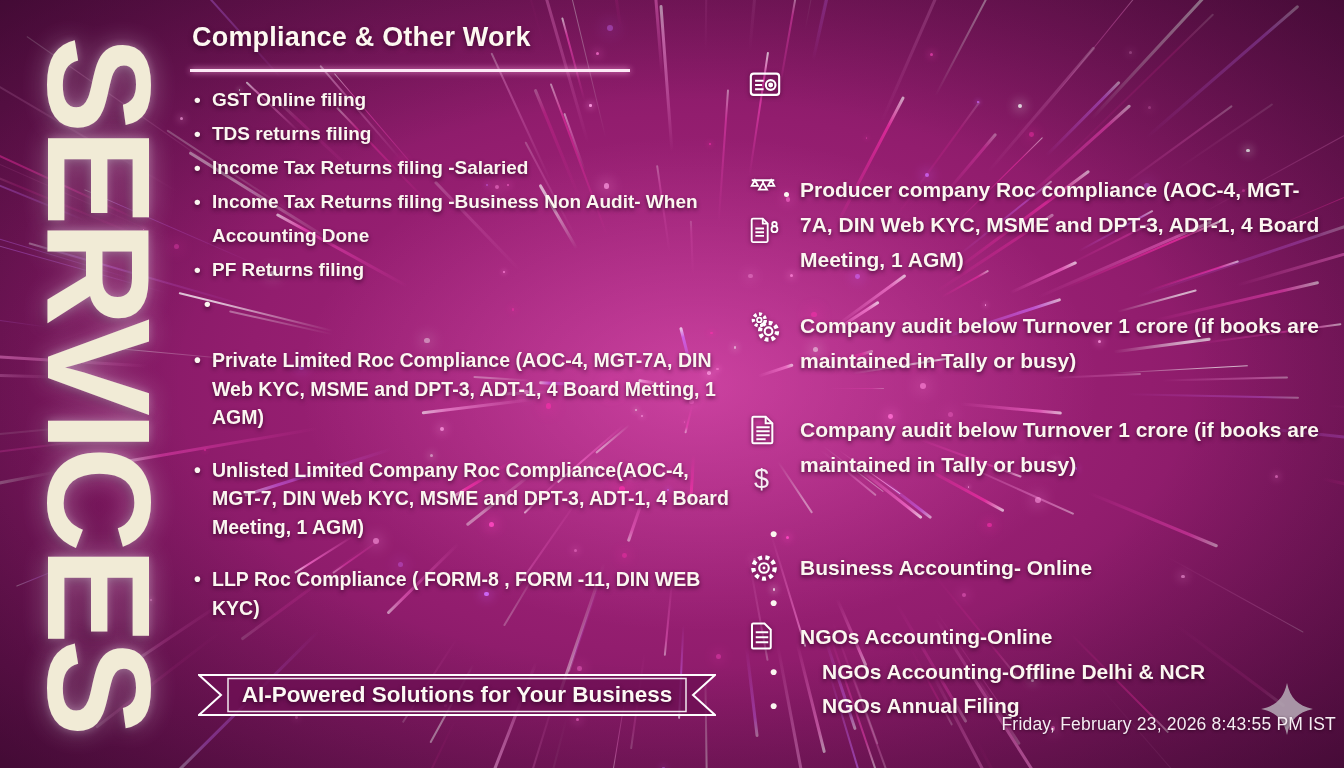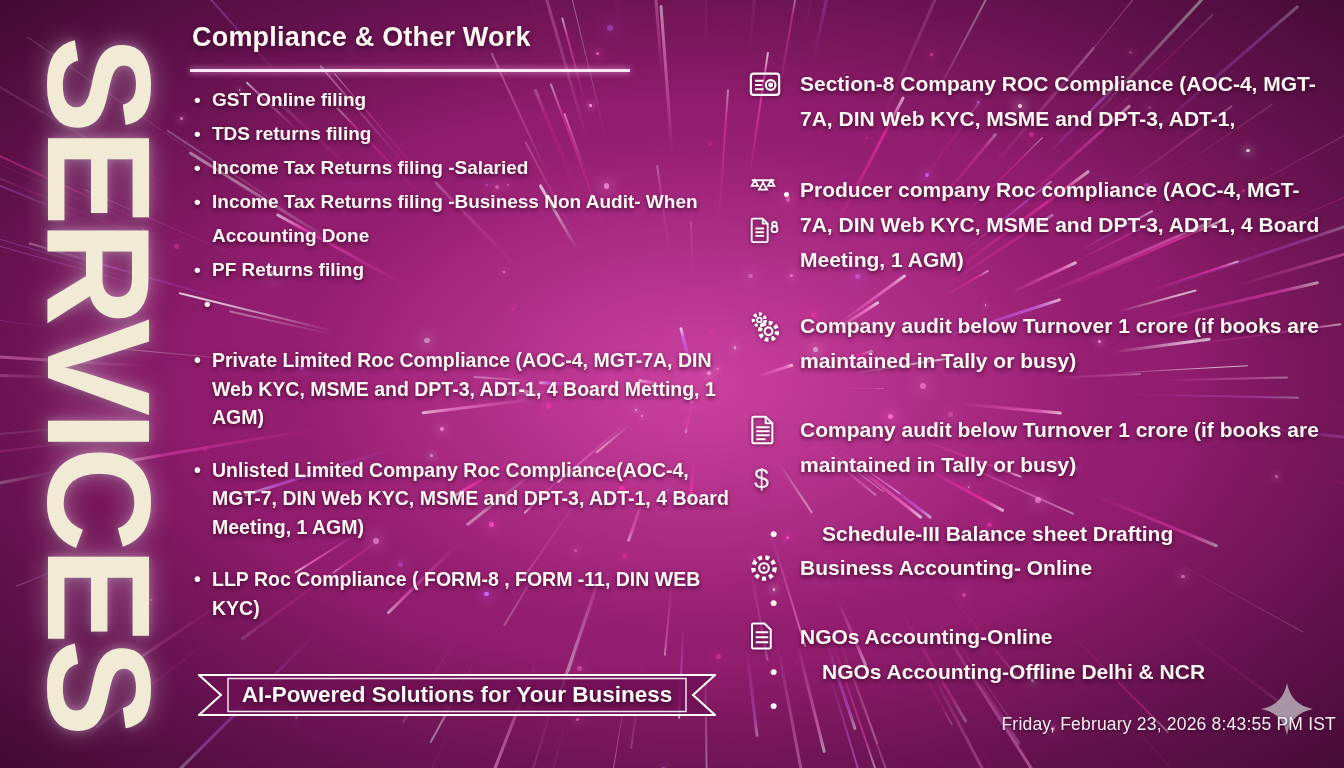--- a/index.html
+++ b/index.html
@@ -410,21 +410,20 @@
 
     <div class="row r1">
       <div class="icon-cell">
         <svg class="ic" viewBox="0 0 24 24" width="34" height="34" fill="none" stroke="#fff" stroke-width="1.5">
           <rect x="2" y="4" width="20" height="15" rx="2"></rect>
           <path d="M5 9h6M5 12h5M5 15h6"></path>
           <circle cx="16" cy="12" r="3.4"></circle>
             <circle cx="16" cy="12" r="1" fill="#fff"></circle>
         </svg>
       </div>
-      <div class="txt">Section-8 Company ROC Compliance (AOC-4, MGT-7A, DIN Web KYC, MSME and DPT-3, ADT-1,</div>
     </div>
 
     <div class="row r2">
       <div class="icon-cell">
         <svg class="ic" viewBox="0 0 24 24" width="30" height="30" fill="none" stroke="#fff" stroke-width="1.5">
           <path d="M3 5h18M12 5v1.5"></path>
           <path d="M5.5 5 L8 9.5 H3 Z M18.5 5 L21 9.5 H16 Z"></path>
           <path d="M12 7 L15.2 12.5 H8.8 Z"></path>
         </svg>
         <span class="mini-dot"></span>
@@ -459,21 +458,20 @@
           <path d="M6 10h10M6 13h10M6 16h10M6 19h7"></path>
         </svg>
       </div>
       <div class="txt">Company audit below Turnover 1 crore (if books are maintained in Tally or busy)</div>
     </div>
 
     <div class="dollar">$</div>
 
     <div class="row r5">
       <div class="bullet-cell">•</div>
-      <div class="txt">Schedule-III Balance sheet Drafting</div>
     </div>
 
     <div class="row r6">
       <div class="icon-cell">
         <svg class="ic" viewBox="0 0 24 24" width="32" height="32" fill="none" stroke="#fff">
           <circle cx="12" cy="12" r="8" stroke-width="3.2" stroke-dasharray="3 2.5"></circle>
           <circle cx="12" cy="12" r="3.6" stroke-width="1.6"></circle>
           <circle cx="12" cy="12" r="1.1" fill="#fff" stroke="none"></circle>
         </svg>
       </div>
@@ -494,20 +492,21 @@
       <div class="txt">NGOs Accounting-Online</div>
     </div>
 
     <div class="row r9">
       <div class="bullet-cell">•</div>
       <div class="txt">NGOs Accounting-Offline Delhi &amp; NCR</div>
     </div>
 
     <div class="row r10">
       <div class="bullet-cell">•</div>
+      <div class="txt">NGOs Annual Filing</div>
     </div>
   </section>
 
   <div class="sparkle">
     <svg viewBox="0 0 50 50" width="58" height="54">
       <path d="M25 1 C28 15 35 22 49 25 C35 28 28 35 25 49 C22 35 15 28 1 25 C15 22 22 15 25 1 Z" fill="#b4a7b4" opacity="0.88"></path>
     </svg>
   </div>
   <div class="timestamp">Friday, February 23, 2026 8:43:55 PM IST</div>
 </div>

